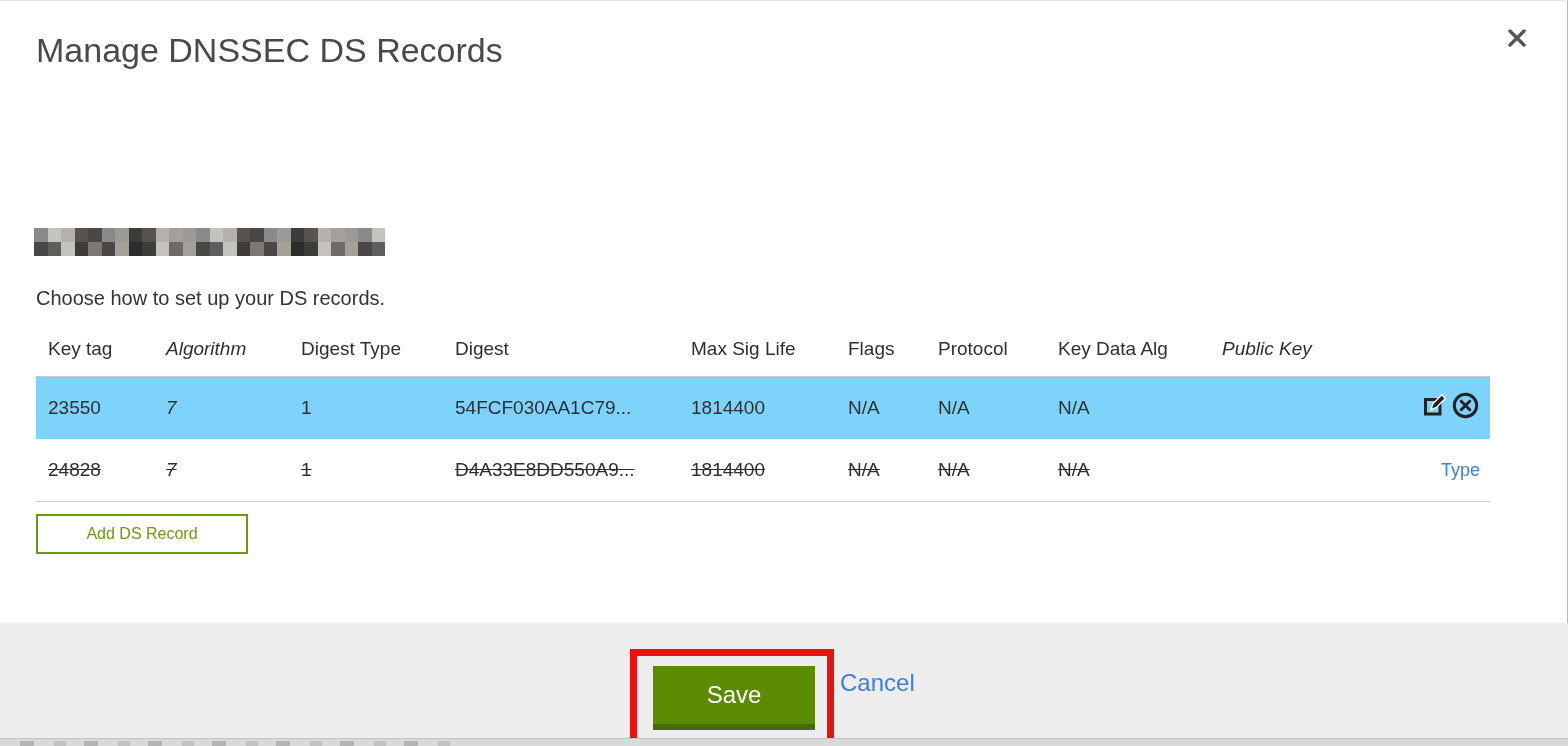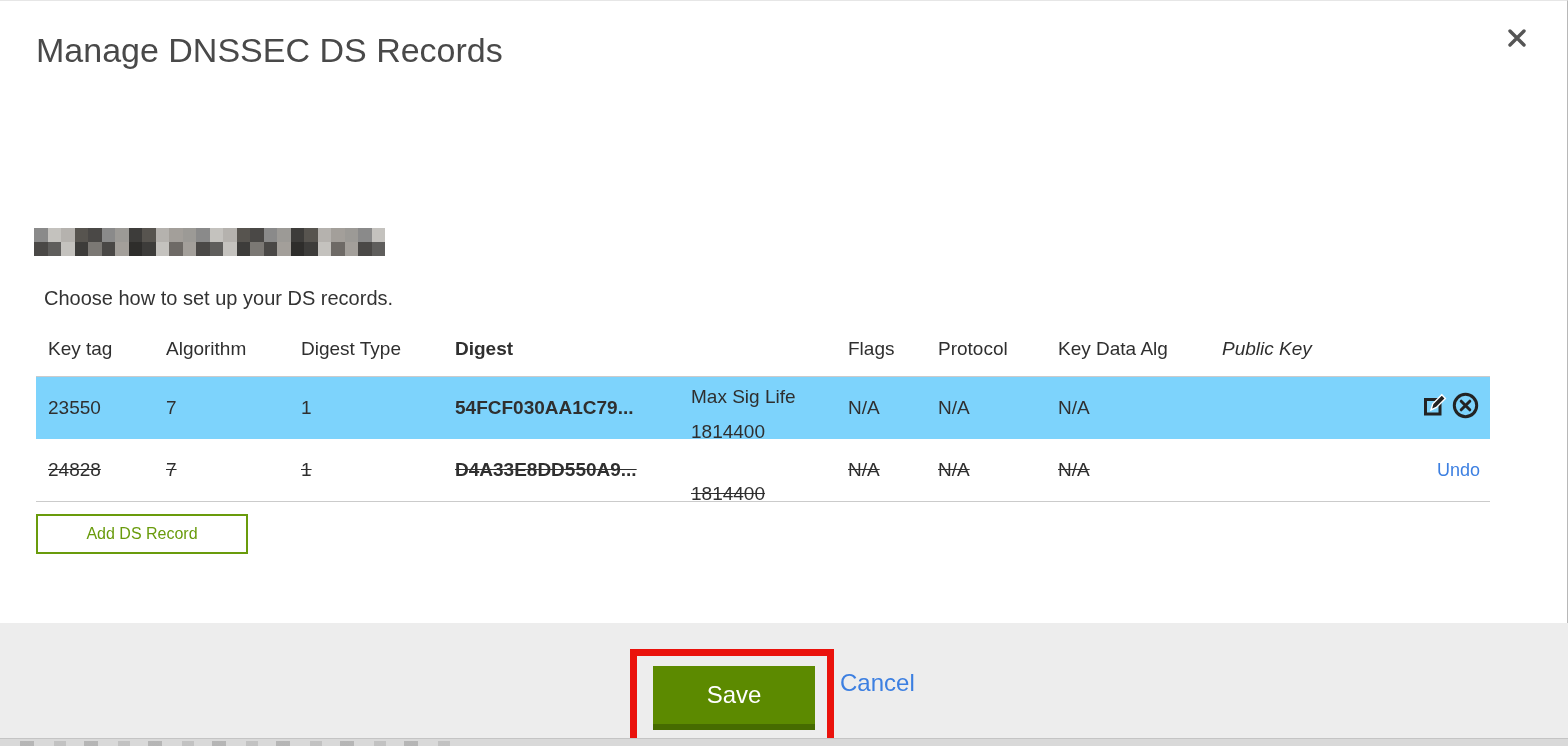--- a/index.html
+++ b/index.html
@@ -11,33 +11,33 @@
   .title { position:absolute; left:36px; top:30px; font-size:34px; font-weight:400;
     color:#494949; letter-spacing:0; }
 
   .close-btn { position:absolute; left:1502px; top:24px; width:30px; height:30px;
     cursor:pointer; display:flex; align-items:center; justify-content:center; }
 
   .redacted { position:absolute; left:34px; top:227px; width:351px; height:28px;
     overflow:hidden; font-size:0; line-height:0; }
   .redacted span { display:inline-block; width:13.5px; height:14px; }
 
-  .instruction { position:absolute; left:36px; top:286px; font-size:20px; color:#333;margin-left:8px; }
+  .instruction { position:absolute; left:36px; top:286px; font-size:20px; color:#333; }
 
   
   .ds-table { position:absolute; left:36px; top:330px; width:1454px; font-size:19px; color:#2f2f2f; }
   .tr { display:flex; width:100%; }
   .th-row { height:45px; align-items:flex-start; padding-top:7px; }
   .row { height:62px; align-items:center; }
   .rows { border-top:1px solid #cbcbcb; border-bottom:1px solid #cbcbcb; }
   .row-active { background:#7dd3fc; }
   .row-deleted { background:#fff; }
   .c0 { width:130px; padding-left:12px; }
-  .c1 { width:135px; } .c2 { width:154px; } .c3 { width:236px;font-weight:bold; }
-  .c4 { width:157px;margin-top:48px; } .c5 { width:90px; }  .c6 { width:120px; }
+  .c1 { width:135px;font-style:italic; } .c2 { width:154px; } .c3 { width:236px; }
+  .c4 { width:157px; } .c5 { width:90px; }  .c6 { width:120px; }
   .c7 { width:164px; } .c8 { flex:1;font-style:italic; }
   .c-act { width:80px; display:flex; align-items:center; justify-content:flex-end;
     padding-right:10px; gap:1px; }
   .row-deleted .cell { text-decoration:line-through; }
   .icon-btn { display:inline-flex; align-items:center; justify-content:center;
     width:30px; height:30px; cursor:pointer; }
   .link { color:var(--link_blue); cursor:pointer; text-decoration:none; }
   .undo { font-size:18px; text-decoration:none !important; }
 
   .add-btn { position:absolute; left:36px; top:513px; width:212px; height:40px;
@@ -128,21 +128,21 @@
         <div class="cell c0">24828</div>
         <div class="cell c1">7</div>
         <div class="cell c2">1</div>
         <div class="cell c3">D4A33E8DD550A9...</div>
         <div class="cell c4">1814400</div>
         <div class="cell c5">N/A</div>
         <div class="cell c6">N/A</div>
         <div class="cell c7">N/A</div>
         <div class="cell c8"></div>
         <div class="c-act">
-          <a class="link undo">Undo</a>
+          <a class="link undo">Type</a>
         </div>
       </div>
     </div>
   </div>
 
   <div class="add-btn">Add DS Record</div>
 
   <div class="footer">
     <div class="annotation-box">
       <button class="save-btn">Save</button>

